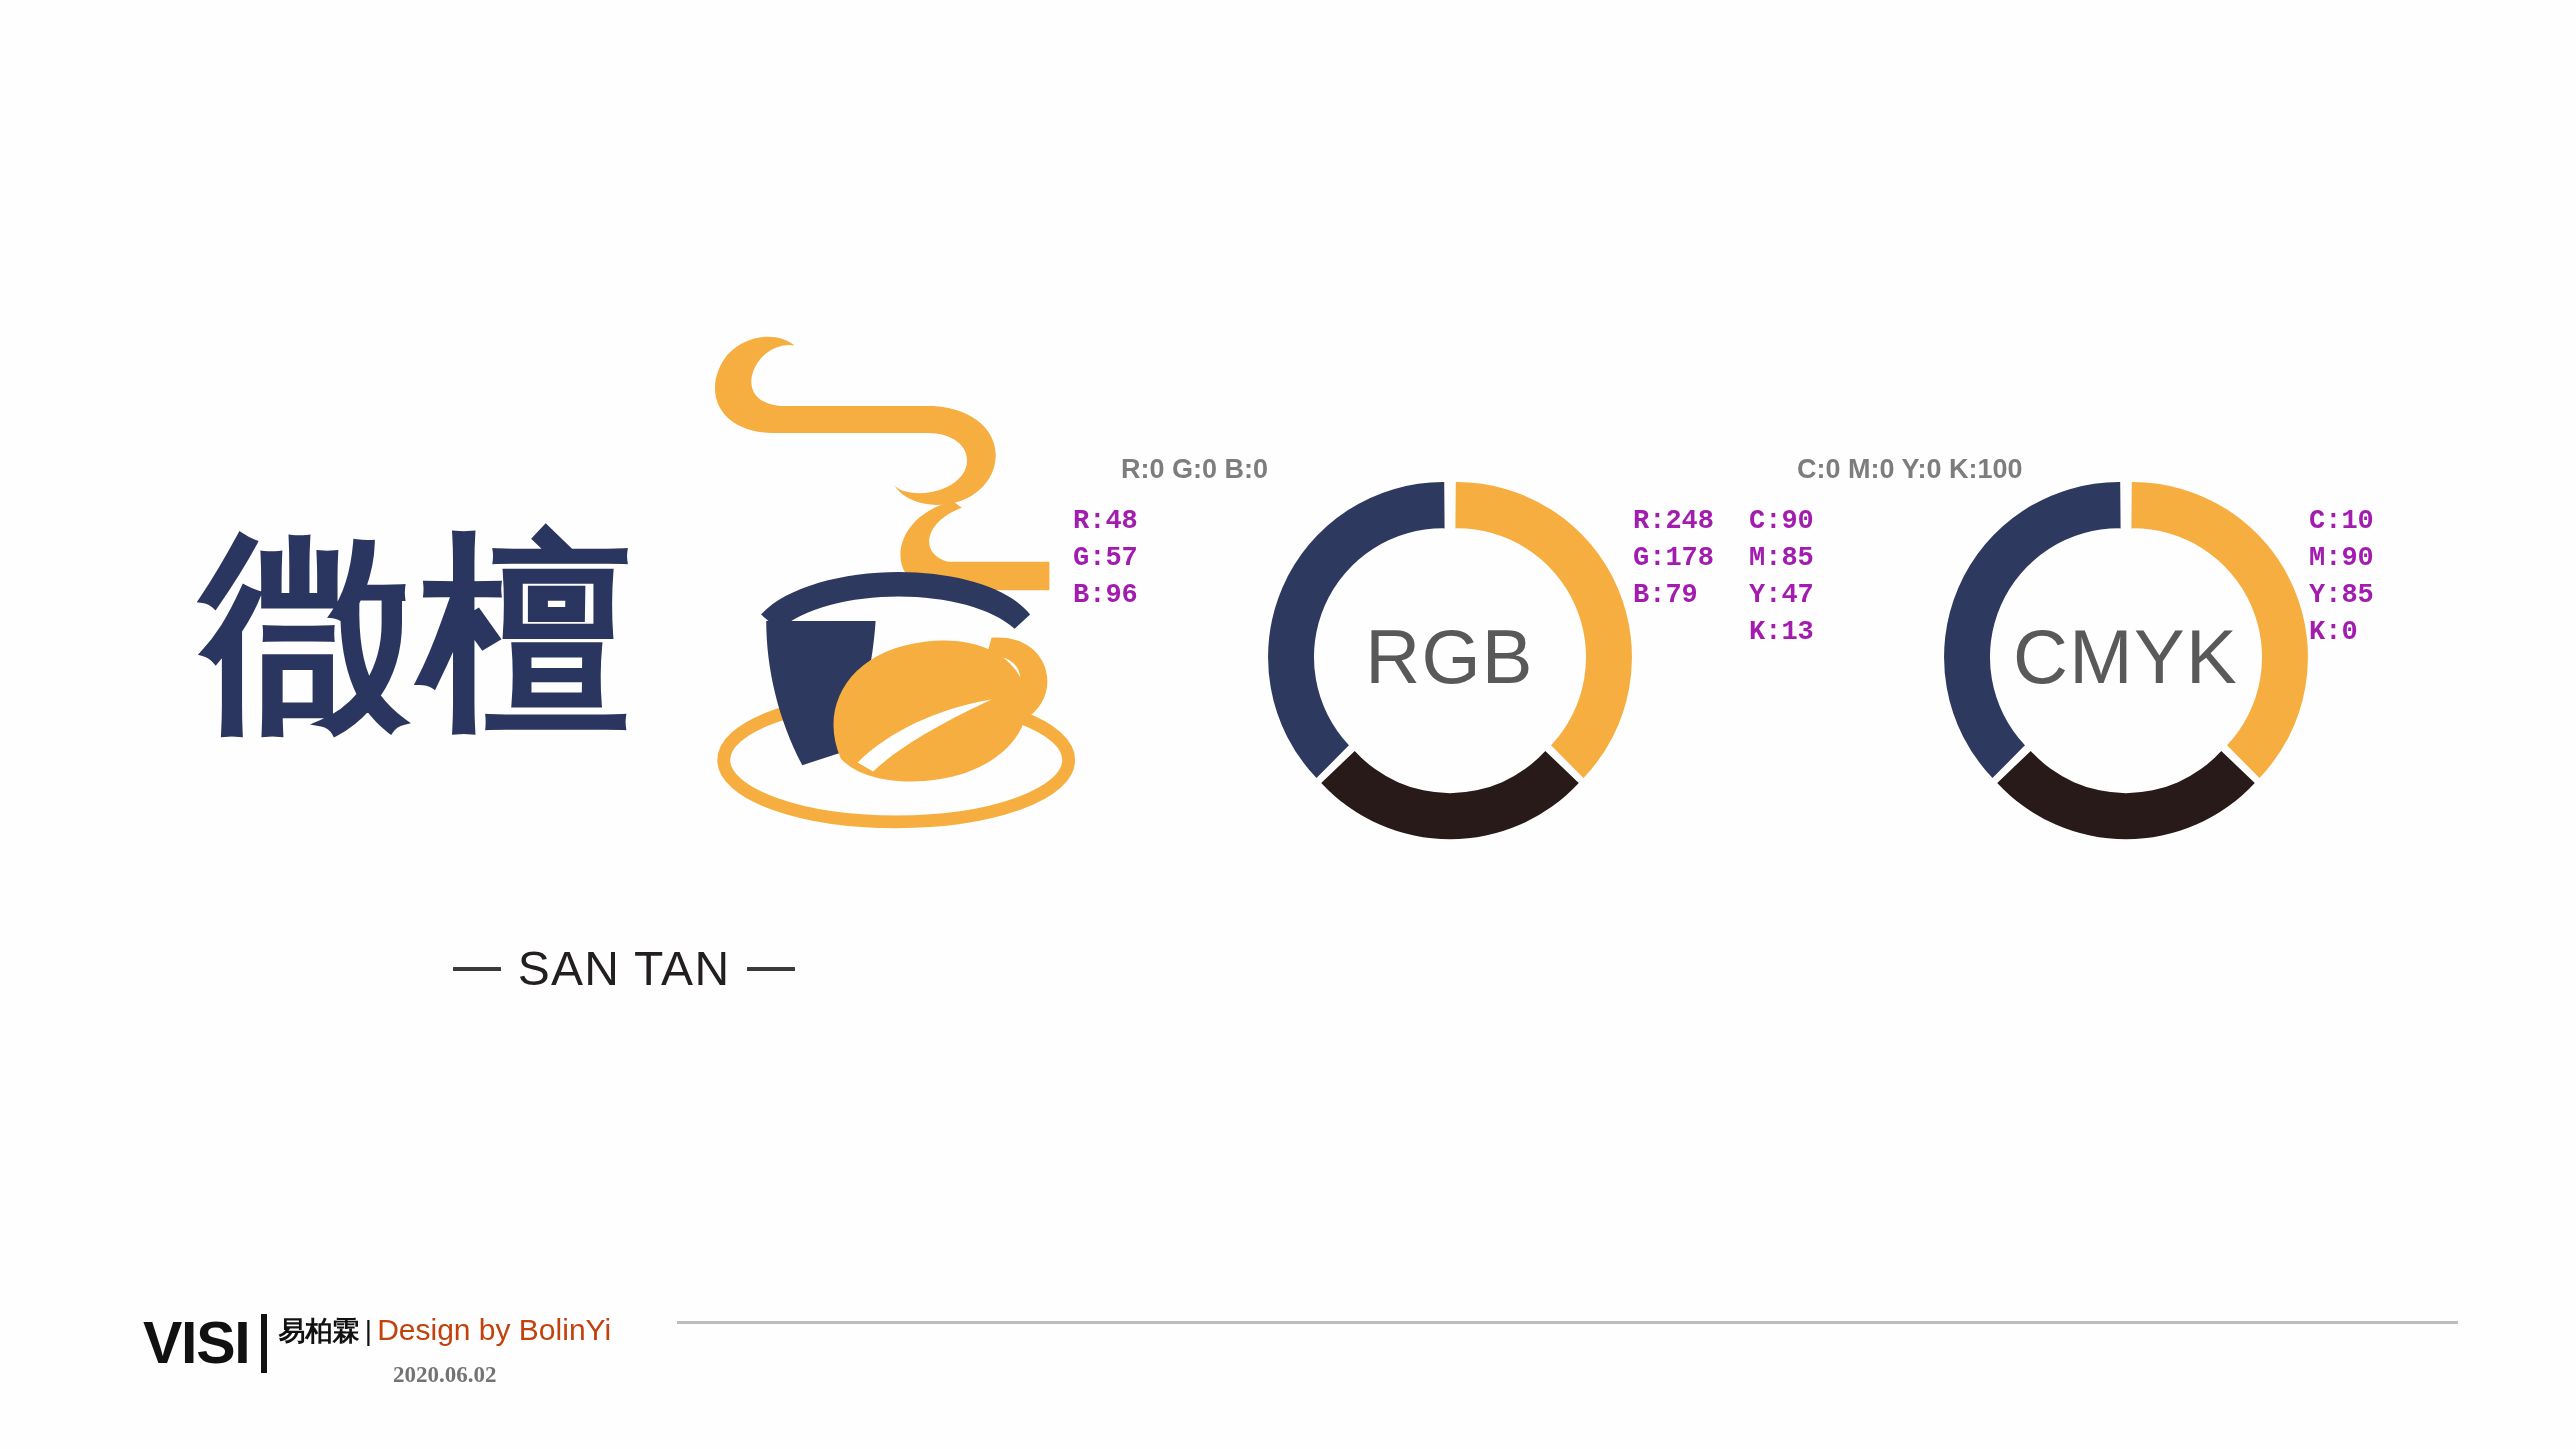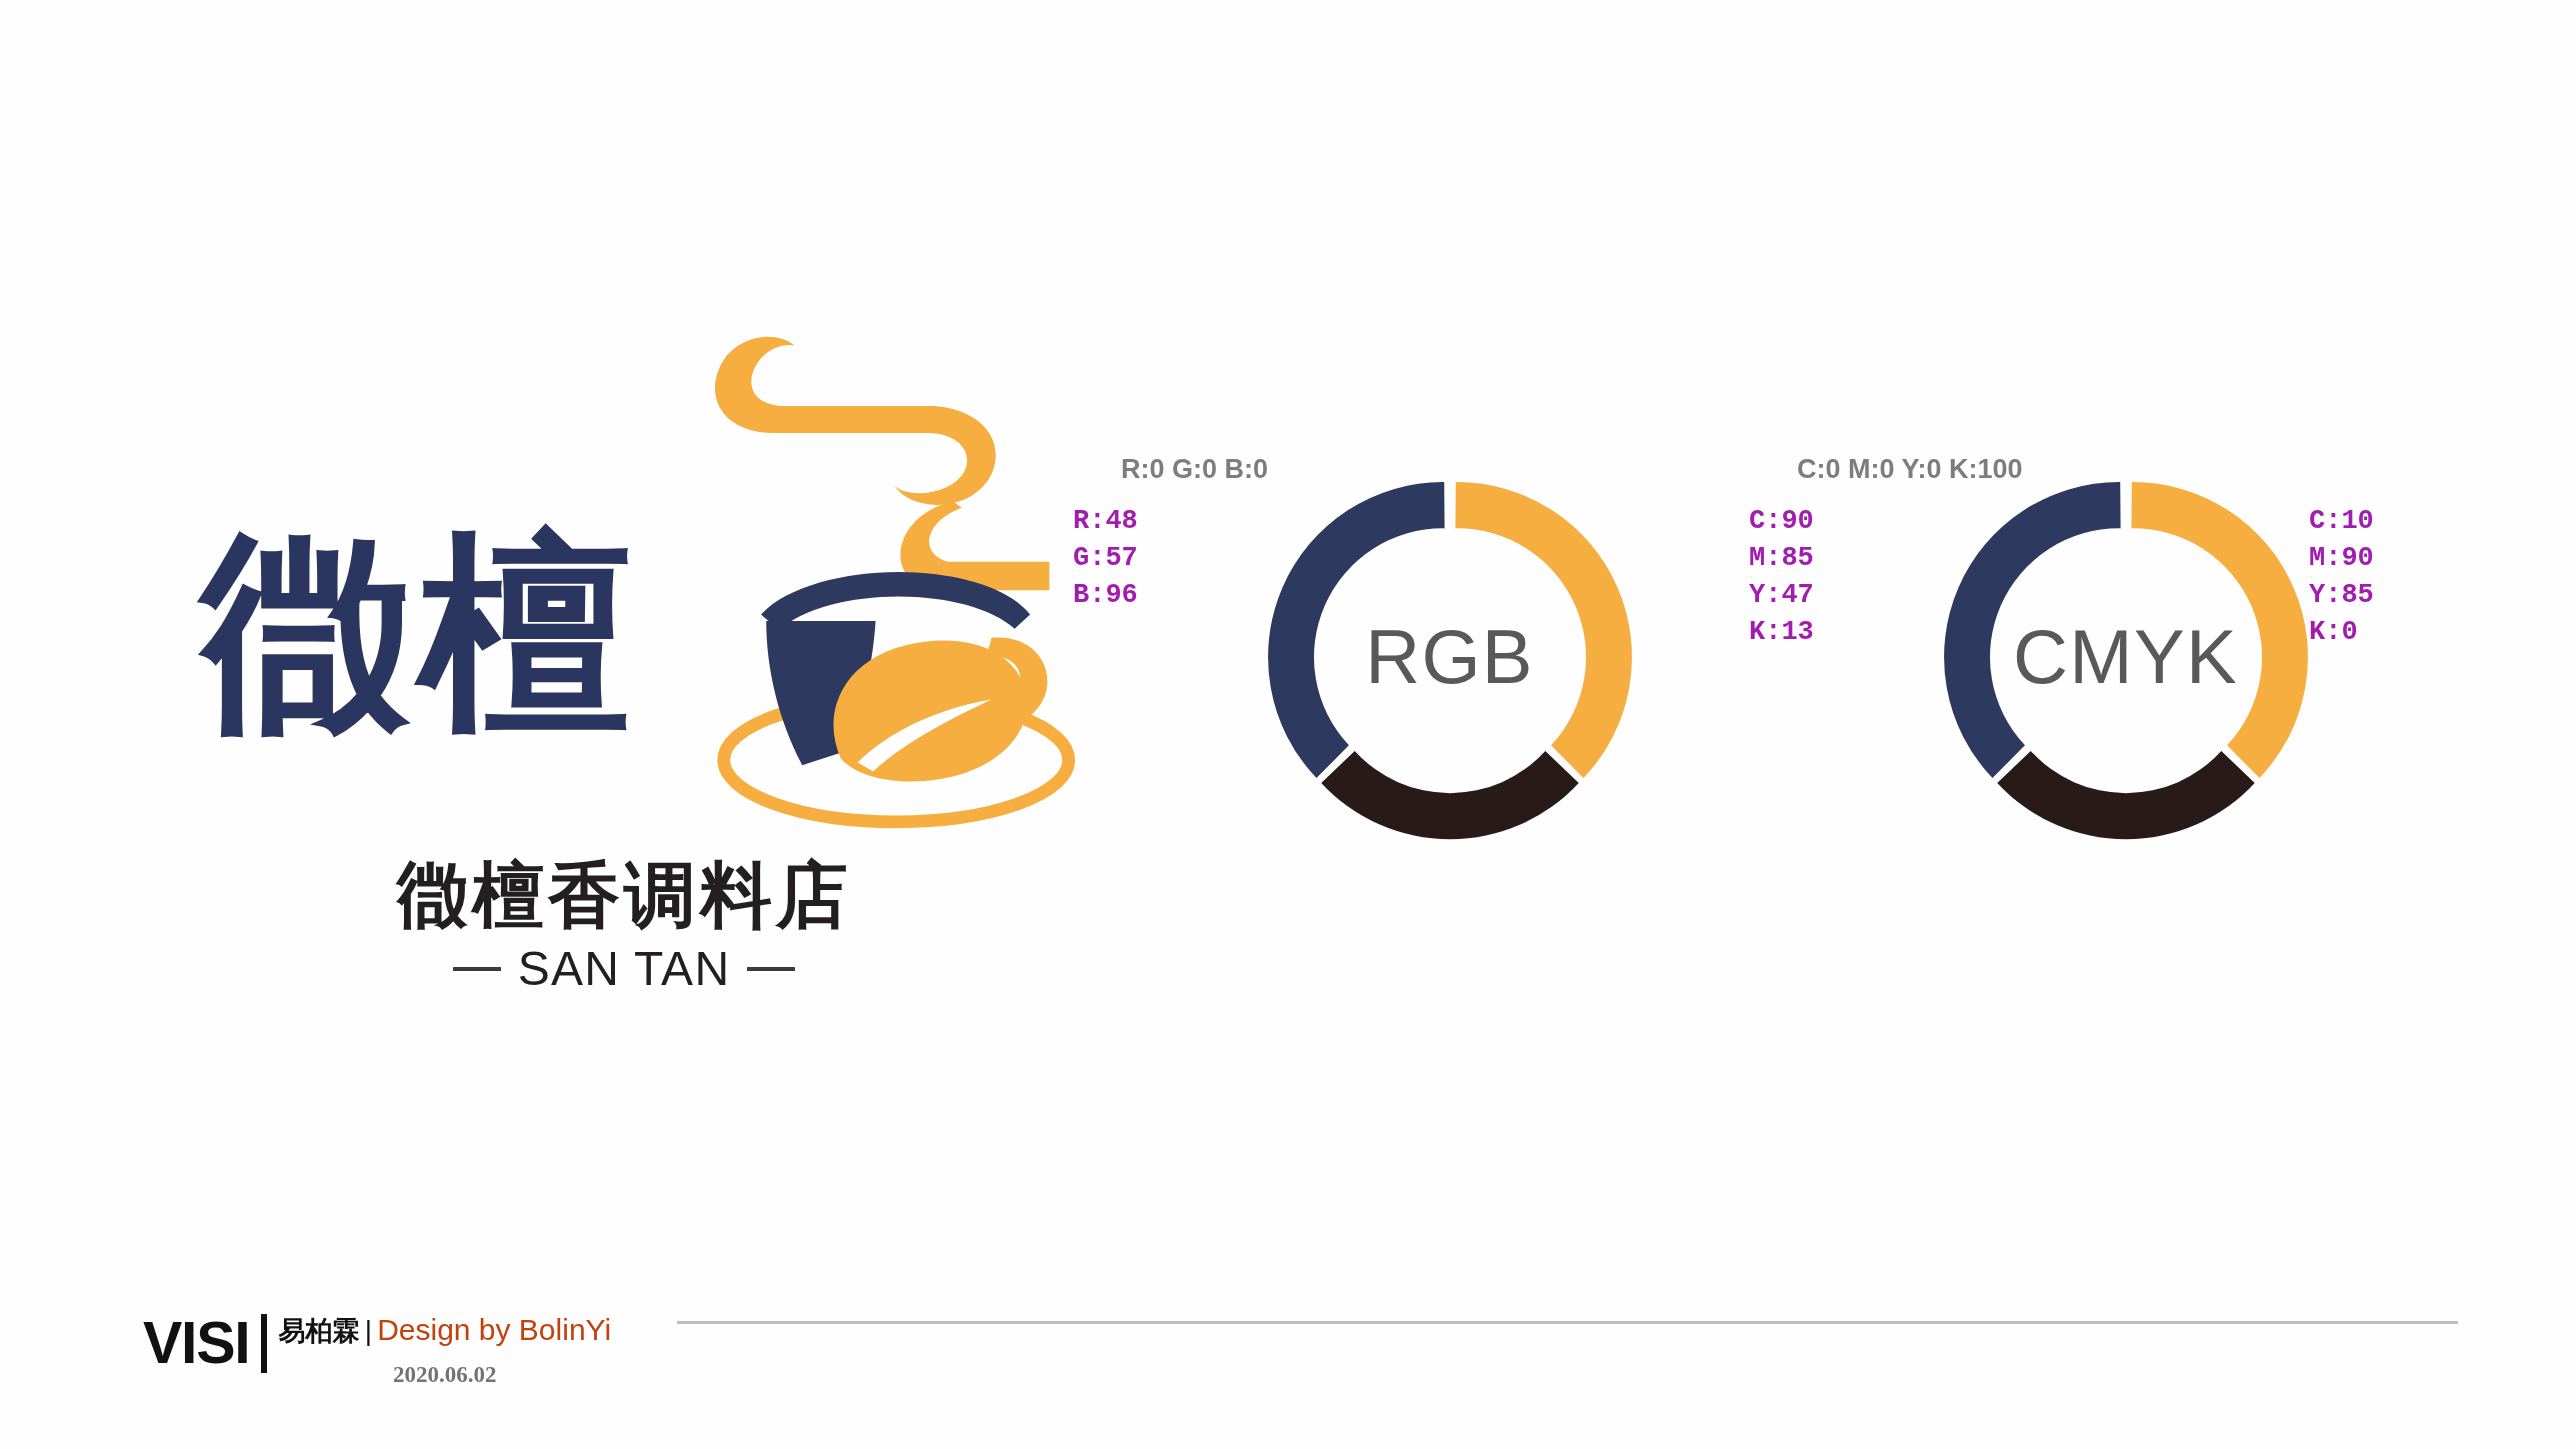--- a/index.html
+++ b/index.html
@@ -258,35 +258,37 @@
                C 140 600, 120 520, 120 444 Z" fill="#2E3960"></path>
       <path d="M196 444 L 290 444 C 284 530, 262 608, 236 652 C 214 600, 198 522, 196 444 Z" fill="#2E3960"></path>
 
       <path d="M236 658 C 200 576, 250 490, 366 476 C 452 466, 512 500, 524 556
                C 536 616, 480 676, 388 690 C 324 700, 264 688, 236 658 Z" fill="#F5AE3F"></path>
 
       <path d="M262 664 C 310 616, 386 580, 470 566 C 402 598, 330 636, 286 678 Z" fill="#ffffff"></path>
     </svg>
   </div>
 
-  <div id="tagline-cn">㣲檀香调料店</div>
 
   <div id="tagline-en-row">
     <span class="tag-rule"></span>
     <span id="tagline-en">SAN TAN</span>
     <span class="tag-rule"></span>
   </div>
 </div>
 
 <div id="donut-rgb" class="donut-block">
 
   <div class="swatch-label label-left" style="white-space: pre;">R:48
 G:57
 B:96</div>
 
+  <div class="swatch-label label-right" style="white-space: pre;">R:248
+G:178
+B:79</div>
 
   <div class="donut-wrap">
     <svg width="412" height="412" viewBox="0 0 640 640" xmlns="http://www.w3.org/2000/svg">
 
       <path d="M 311.0 48.2 A 272 272 0 0 0 112.6 508.0 L 163.0 457.2 A 200 200 0 0 1 311.6 120.2 Z" fill="#2E3960"></path>
 
       <path d="M 329.0 48.2 A 272 272 0 0 1 527.4 508.0 L 477.0 457.2 A 200 200 0 0 0 328.4 120.2 Z" fill="#F5AE3F"></path>
 
       <path d="M 120.0 515.6 A 272 272 0 0 0 520.0 515.6 L 468.0 466.0 A 200 200 0 0 1 172.0 466.0 Z" fill="#271A18"></path>
     </svg>

